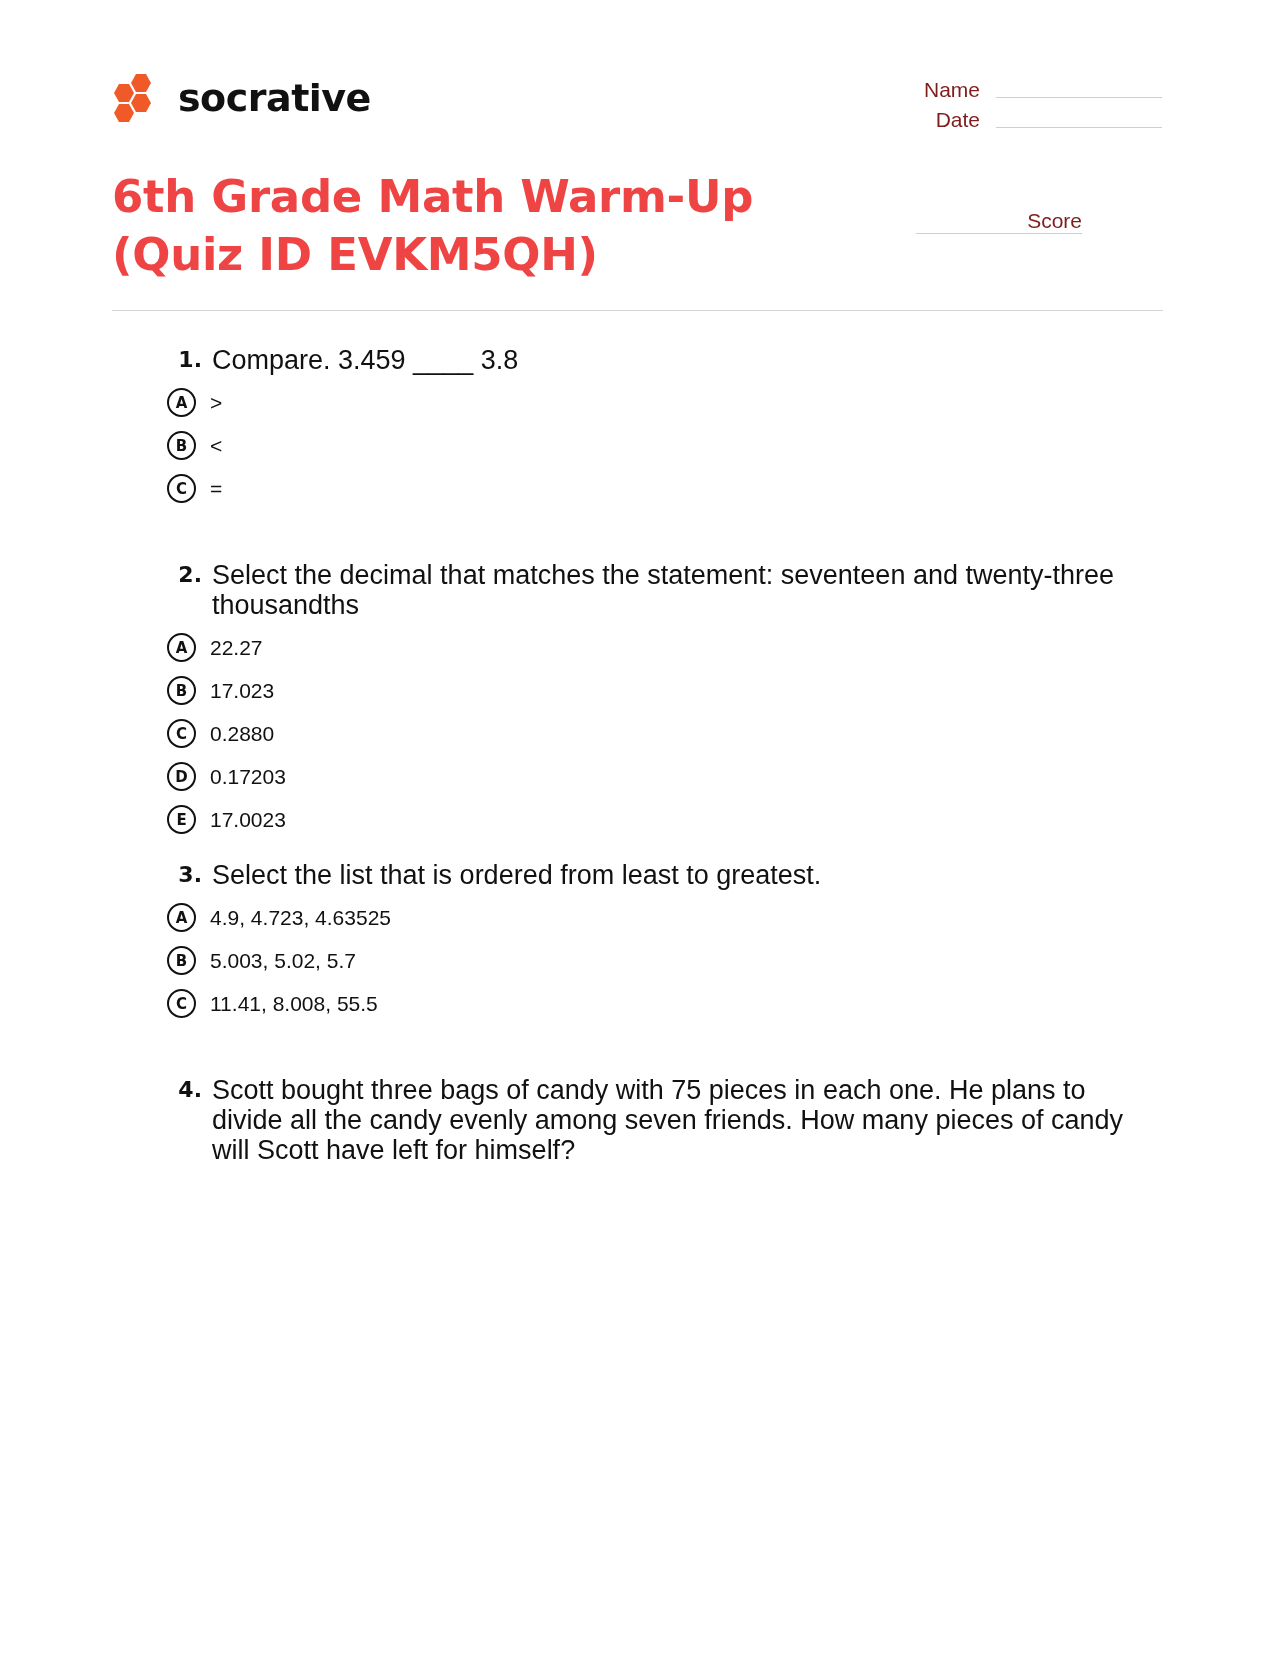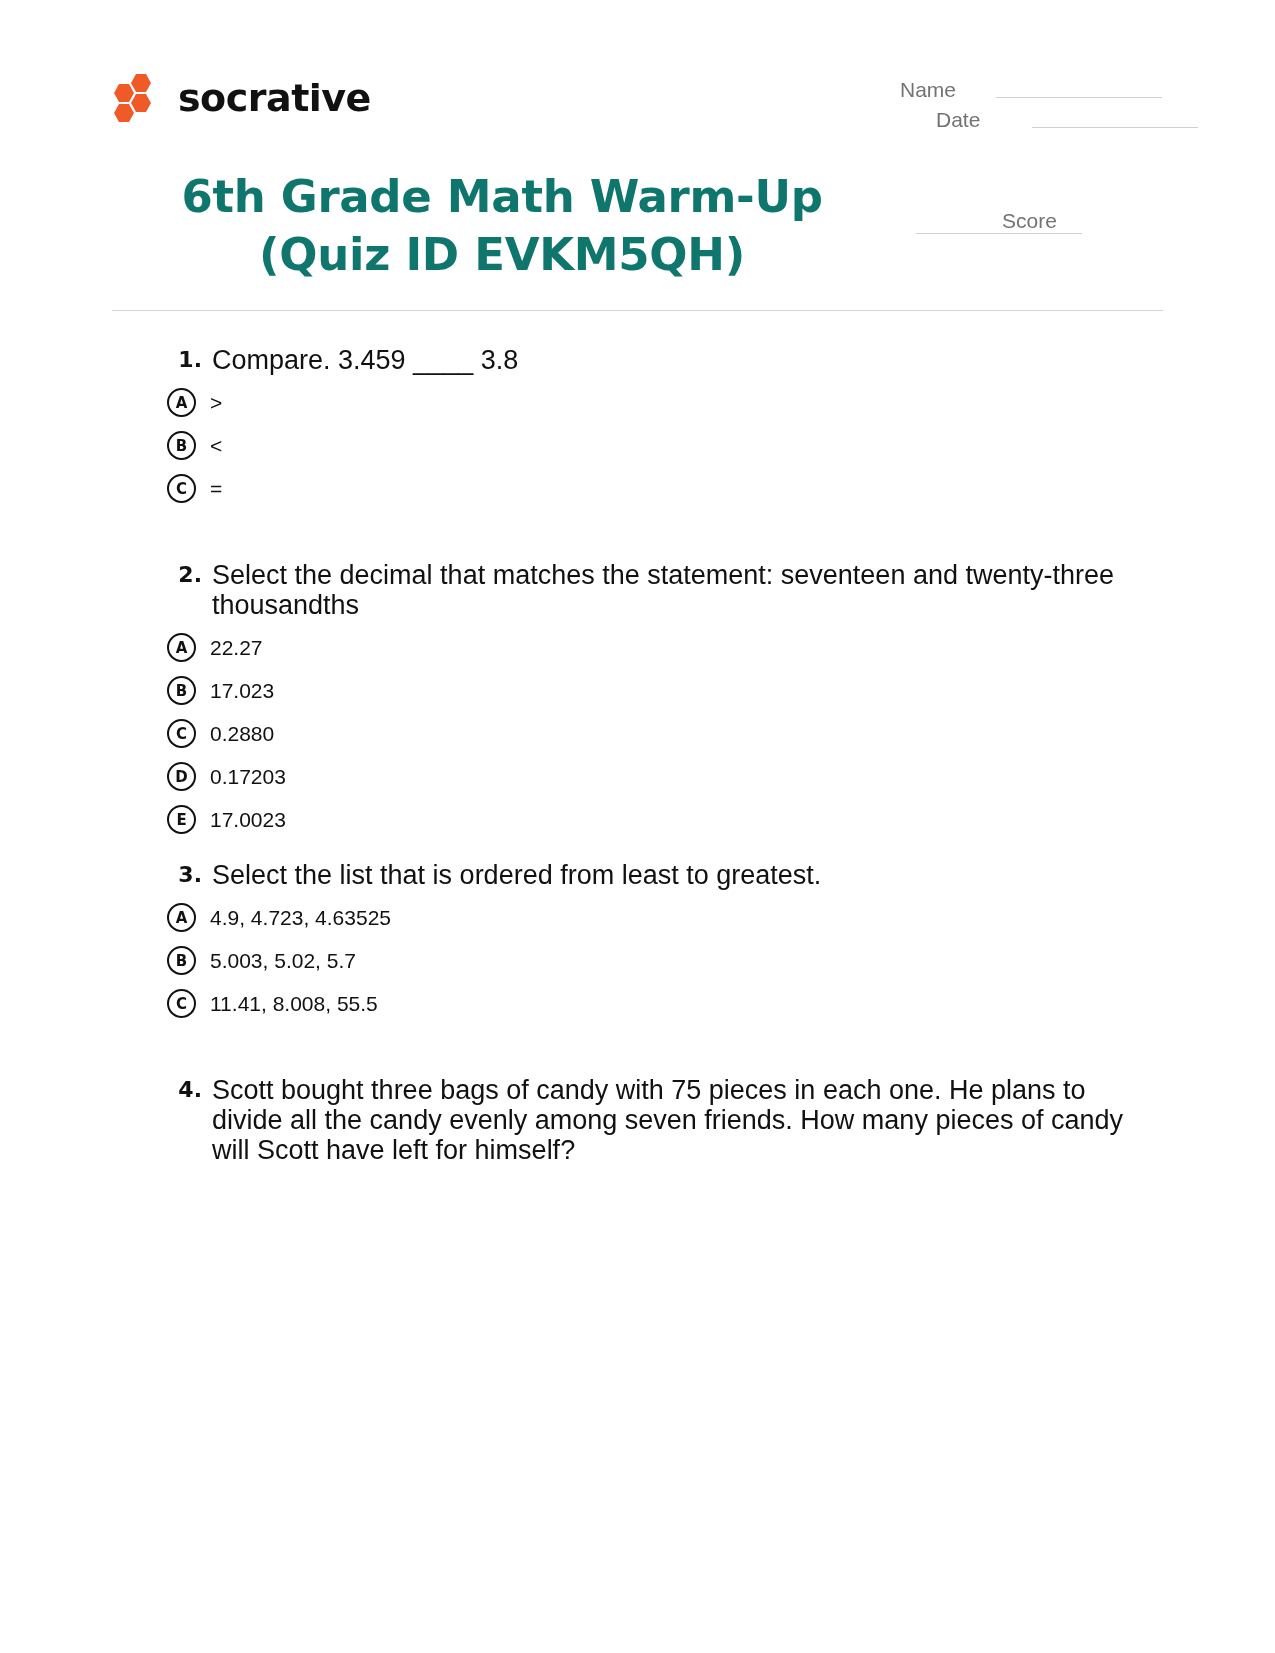--- a/index.html
+++ b/index.html
@@ -10,27 +10,27 @@
   
   .logo { position: absolute; left: 112px; top: 72px; height: 52px; display: flex; align-items: center; }
   .logo-mark { width: 40px; height: 52px; position: relative; }
   .hex { position: absolute; width: 20px; height: 18px; background: #f05a28;
          clip-path: polygon(25% 0, 75% 0, 100% 50%, 75% 100%, 25% 100%, 0 50%); }
   .logo-word { font-family: "DejaVu Sans", sans-serif; font-weight: bold; font-size: 38px;
                letter-spacing: -0.5px; margin-left: 26px; color: #111; line-height: 1; }
 
   
   .field { position: absolute; display: flex; align-items: flex-end; }
-  .field-label { font-size: 21px; text-align: left; width: 80px; color: #737373; }
+  .field-label { font-size: 21px; text-align: right; width: 80px; color: #7f1d1d; }
   .field-line { width: 166px; height: 0; border-bottom: 1.5px solid #cfcfcf; margin-left: 16px; margin-bottom: 4px; }
 
   
   .title { position: absolute; left: 112px; top: 168px; width: 780px;
            font-family: "DejaVu Sans", sans-serif; font-weight: bold; font-size: 45px;
-           line-height: 58px; color: #0f766e; letter-spacing: -0.3px; text-align: center; }
+           line-height: 58px; color: #ef4444; letter-spacing: -0.3px; }
 
   .divider { position: absolute; left: 112px; top: 310px; width: 1051px; height: 0;
              border-top: 1.5px solid #d4d4d4; }
 
   
   .q { position: absolute; left: 165px; width: 980px; }
   .q-head { display: flex; align-items: flex-start; }
   .q-num { width: 47px; text-align: right; padding-right: 10px; box-sizing: border-box;
            font-family: "DejaVu Sans", sans-serif; font-weight: bold; font-size: 22px; line-height: 30px; }
   .q-text { font-size: 27px; line-height: 30px; flex: 1; }
@@ -53,21 +53,21 @@
       <span class="hex" style="left:19px; top:22px;"></span>
       <span class="hex" style="left:2px; top:32px;"></span>
     </div>
     <span class="logo-word">socrative</span>
   </div>
 
   <div class="field" style="left:900px; top:78px;">
     <span class="field-label">Name</span>
     <span class="field-line"></span>
   </div>
-  <div class="field" style="left:936px; top:108px;">
+  <div class="field" style="left:900px; top:108px;">
     <span class="field-label">Date</span>
     <span class="field-line"></span>
   </div>
   <div class="field" style="left:900px; top:209px;flex-direction:column;">
     <span class="field-label">Score</span>
     <span class="field-line"></span>
   </div>
 
   <div class="title">6th Grade Math Warm-Up (Quiz ID EVKM5QH)</div>
 

